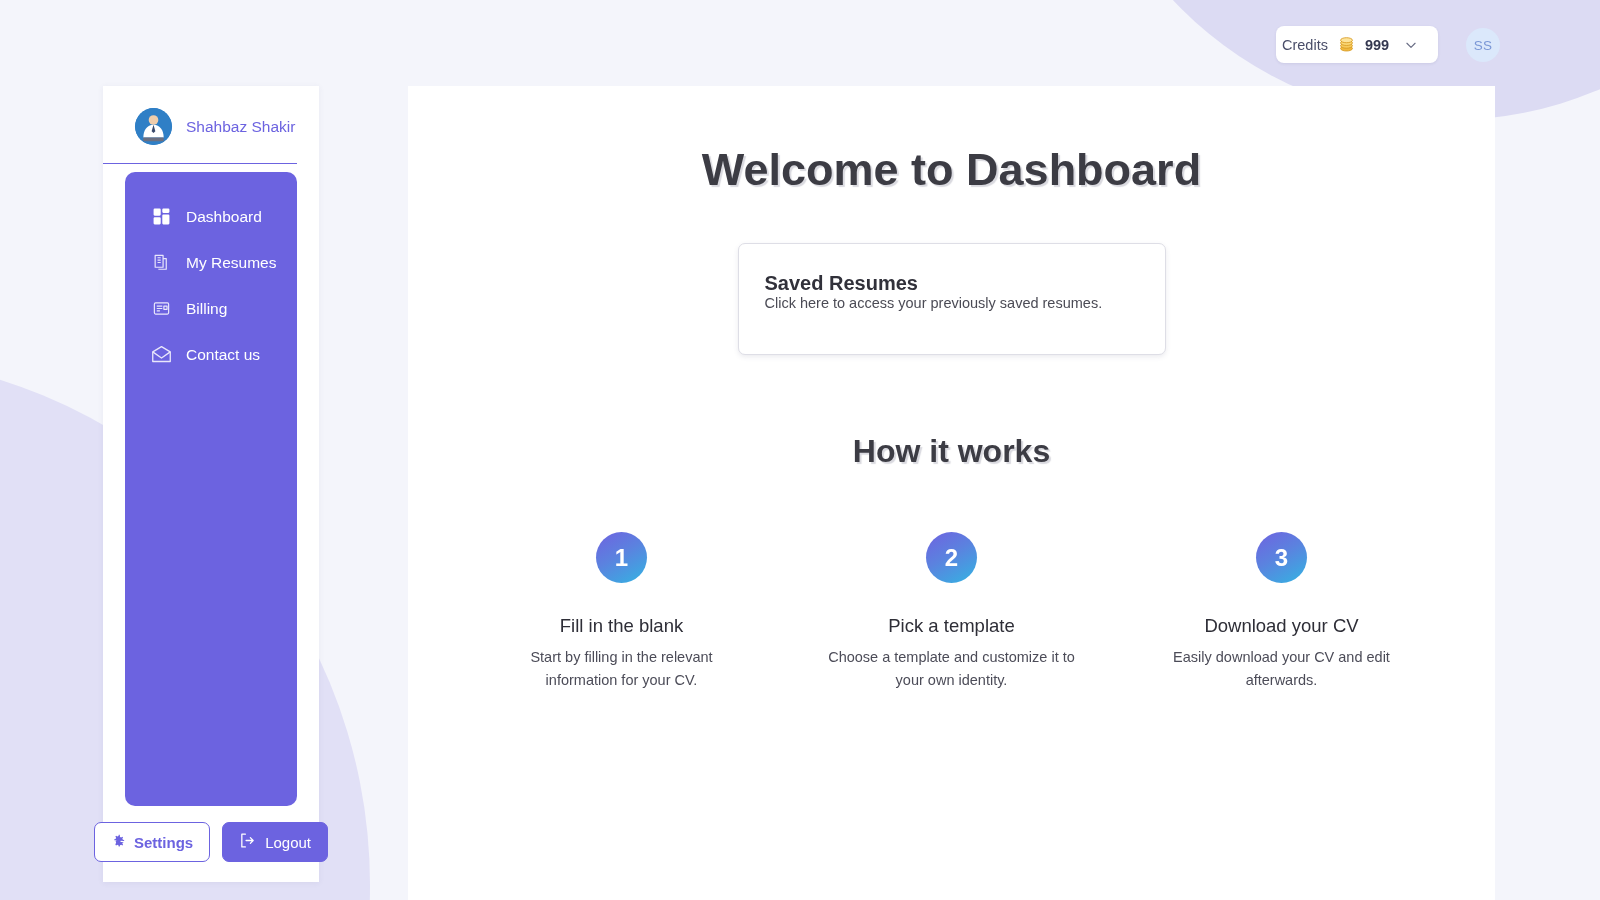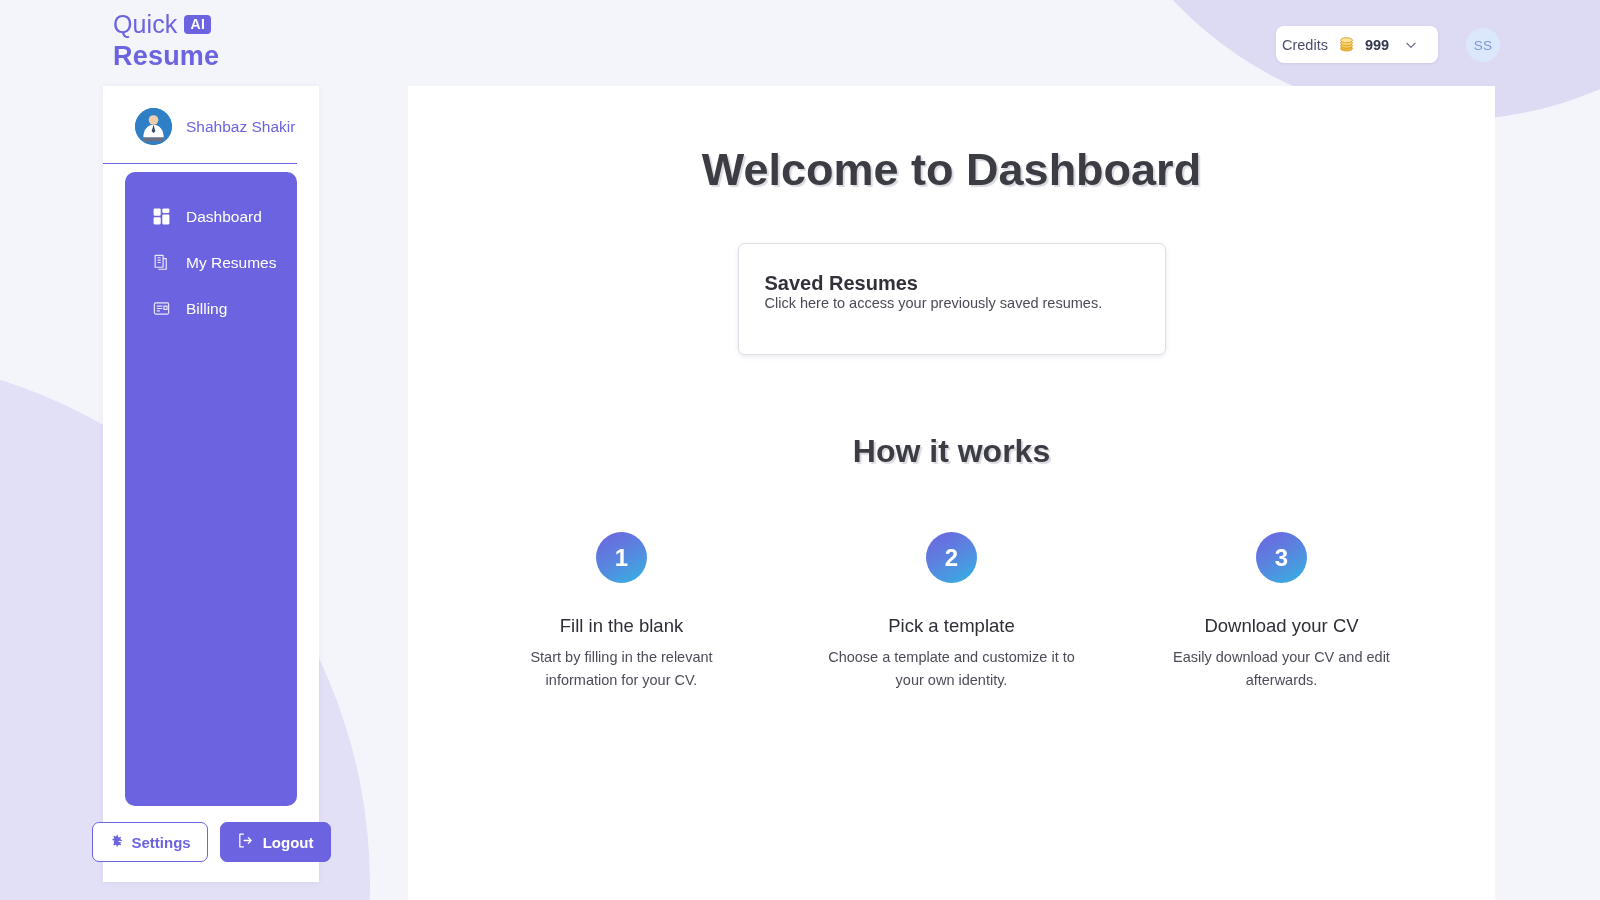--- a/index.html
+++ b/index.html
@@ -119,21 +119,21 @@
   .btn-settings {
     display: flex; align-items: center; gap: 8px;
     background: #ffffff; color: #6c63e0;
     border: 1.5px solid #6c63e0; border-radius: 7px;
     padding: 9px 16px; font-size: 15px; font-weight: 600; cursor: pointer;
   }
   .btn-logout {
     display: flex; align-items: center; gap: 9px;
     background: #6c63e0; color: #ffffff;
     border: 1.5px solid #6c63e0; border-radius: 7px;
-    padding: 9px 16px; font-size: 15px; font-weight: 700; cursor: pointer;
+    padding: 9px 16px; font-size: 15px; font-weight: 400; cursor: pointer;
   }
 
   
   .main {
     position: absolute; left: 408px; top: 86px;
     width: 1087px; height: 814px;
     background: #ffffff;
     z-index: 2;
   }
   .main-title {
@@ -207,27 +207,20 @@
 </head>
 <body>
 
 <div class="page">
 
   <div class="bg-deco bg-deco-top-right"></div>
   <div class="bg-deco bg-deco-bottom-left"></div>
 
   <div class="header">
 
-    <div class="logo">
-      <div class="logo-row1">
-        <span class="logo-quick">Quick</span>
-        <span class="logo-ai">AI</span>
-      </div>
-      <div class="logo-resume">Resume</div>
-    </div>
 
     <div class="credits-pill">
       <span class="credits-label">Credits</span>
       <span class="coin-icon">
         <svg width="19" height="19" viewBox="0 0 24 24">
           <ellipse cx="12" cy="17" rx="7.5" ry="3.2" fill="#f0b93e" stroke="#d89a20" stroke-width="1.1"></ellipse>
           <ellipse cx="12" cy="13.5" rx="7.5" ry="3.2" fill="#f6cb5e" stroke="#d89a20" stroke-width="1.1"></ellipse>
           <ellipse cx="12" cy="10" rx="7.5" ry="3.2" fill="#fbd978" stroke="#d89a20" stroke-width="1.1"></ellipse>
           <ellipse cx="12" cy="6.6" rx="7.5" ry="3.2" fill="#fde49a" stroke="#d89a20" stroke-width="1.1"></ellipse>
         </svg>
@@ -287,20 +280,29 @@
         <span class="sb-icon">
           <svg width="19" height="19" viewBox="0 0 24 24" fill="none" stroke="#e9e7fb" stroke-width="1.5" stroke-linejoin="round">
             <rect x="3" y="5" width="18" height="14" rx="1.5"></rect>
             <path d="M6 9 L13 9 M6 12 L13 12 M6 15 L10 15"></path>
             <rect x="15" y="9" width="4" height="4"></rect>
           </svg>
         </span>
         <span>Billing</span>
       </div>
 
+      <div class="sb-item">
+        <span class="sb-icon">
+          <svg width="21" height="21" viewBox="0 0 24 24" fill="none" stroke="#e9e7fb" stroke-width="1.5" stroke-linejoin="round">
+            <path d="M2 9 L12 3 L22 9 L22 20 L2 20 Z"></path>
+            <path d="M2 9 L12 16 L22 9"></path>
+          </svg>
+        </span>
+        <span>Contact us</span>
+      </div>
 
     </div>
 
     <div class="sb-footer">
       <div class="btn-settings">
         <span>
           <svg width="15" height="15" viewBox="0 0 24 24" fill="#6c63e0">
             <path d="M12 8.2a3.8 3.8 0 1 0 0 7.6 3.8 3.8 0 0 0 0-7.6zm9 4.6v-1.6l-2.1-.4a7 7 0 0 0-.8-1.9l1.2-1.8-1.2-1.2-1.8 1.2a7 7 0 0 0-1.9-.8L14 2.8h-1.6l-.4 2.1a7 7 0 0 0-2 .8L8.2 4.5 7 5.7l1.2 1.8a7 7 0 0 0-.8 1.9L5.3 9.8v1.6m0 1.2l2.1.4a7 7 0 0 0 .8 1.9L7 18.7l1.2 1.2 1.8-1.2a7 7 0 0 0 1.9.8l.4 2.1H14l.4-2.1a7 7 0 0 0 1.9-.8l1.8 1.2 1.2-1.2-1.2-1.8a7 7 0 0 0 .8-1.9l2.1-.4"></path>
             <circle cx="12" cy="12" r="10" fill="none"></circle>
           </svg>

